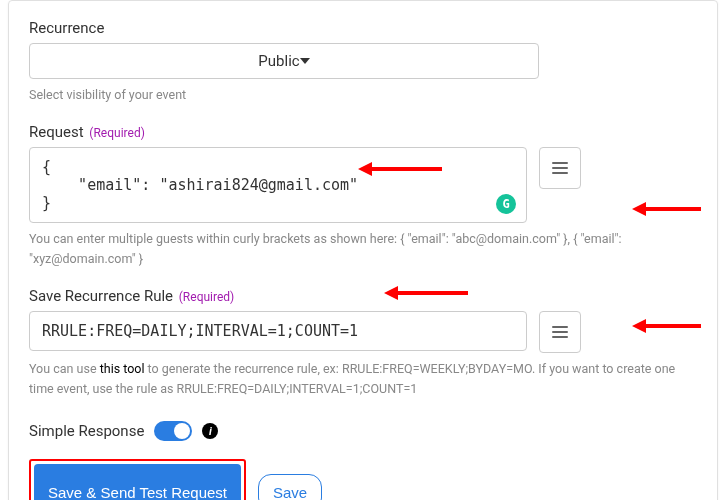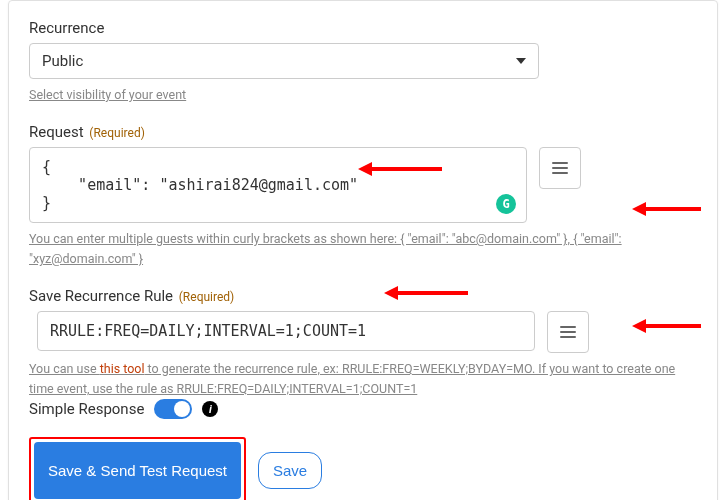--- a/index.html
+++ b/index.html
@@ -18,64 +18,63 @@
     padding: 0 20px 20px 20px;
     box-shadow: 0 1px 3px rgba(0,0,0,0.05);
   }
   .field-group { margin-top: 18px; }
   .label {
     font-size: 15px;
     color: #333;
     margin-bottom: 6px;
   }
   .req {
-    color: #a16207;
+    color: #a21caf;
     font-size: 12px;
     margin-left: 2px;
   }
   .select {
     width: 510px;
     border: 1px solid #ccc;
     border-radius: 4px;
     padding: 8px 12px;
     font-size: 15px;
     background: #fff;
     display: flex;
-    justify-content: space-between;
+    justify-content: center;
     align-items: center;
     cursor: pointer;
   }
   .caret-down {
     width: 0; height: 0;
     border-left: 5px solid transparent;
     border-right: 5px solid transparent;
     border-top: 6px solid #333;
   }
   .helper {
     color: #888;
     font-size: 12.5px;
     margin-top: 6px;
     line-height: 1.6;
-    text-decoration: underline;
-  }
-  .helper a { color: #c2410c; text-decoration: none; }
+  }
+  .helper a { color: #000000; text-decoration: none; }
   .row { display: flex; gap: 12px; align-items: flex-start; }
   .textarea-box {
     width: 498px;
     border: 1px solid #ccc;
     border-radius: 4px;
     padding: 10px 12px;
     background: #fff;
     font-family: ui-monospace, Menlo, Consolas, monospace;
     font-size: 15px;
     white-space: pre;
     position: relative;
     min-height: 48px;
   }
-  .textarea-box.single { min-height: 24px; margin-left: 8px; }
+  .textarea-box.single { min-height: 24px; }
   .side-btn {
     width: 42px; height: 42px;
     border: 1px solid #ccc;
     border-radius: 4px;
     background: #fff;
     display: flex; align-items: center; justify-content: center;
     cursor: pointer;
   }
   .hamburger {
     width: 16px; height: 12px;
@@ -87,20 +86,21 @@
     right: 10px; bottom: 8px;
     width: 20px; height: 20px;
     border-radius: 50%;
     background: #15c39a;
     color: #fff;
     display: flex; align-items: center; justify-content: center;
     font-size: 12px; font-weight: bold;
   }
   .toggle-row {
     display: flex; align-items: center; gap: 10px;
+    margin-top: 22px;
   }
   .toggle-label { font-size: 15px; color: #333; }
   .toggle {
     position: relative;
     width: 38px; height: 20px;
     background: #2a7de1;
     border-radius: 20px;
     cursor: pointer;
   }
   .toggle-knob {

